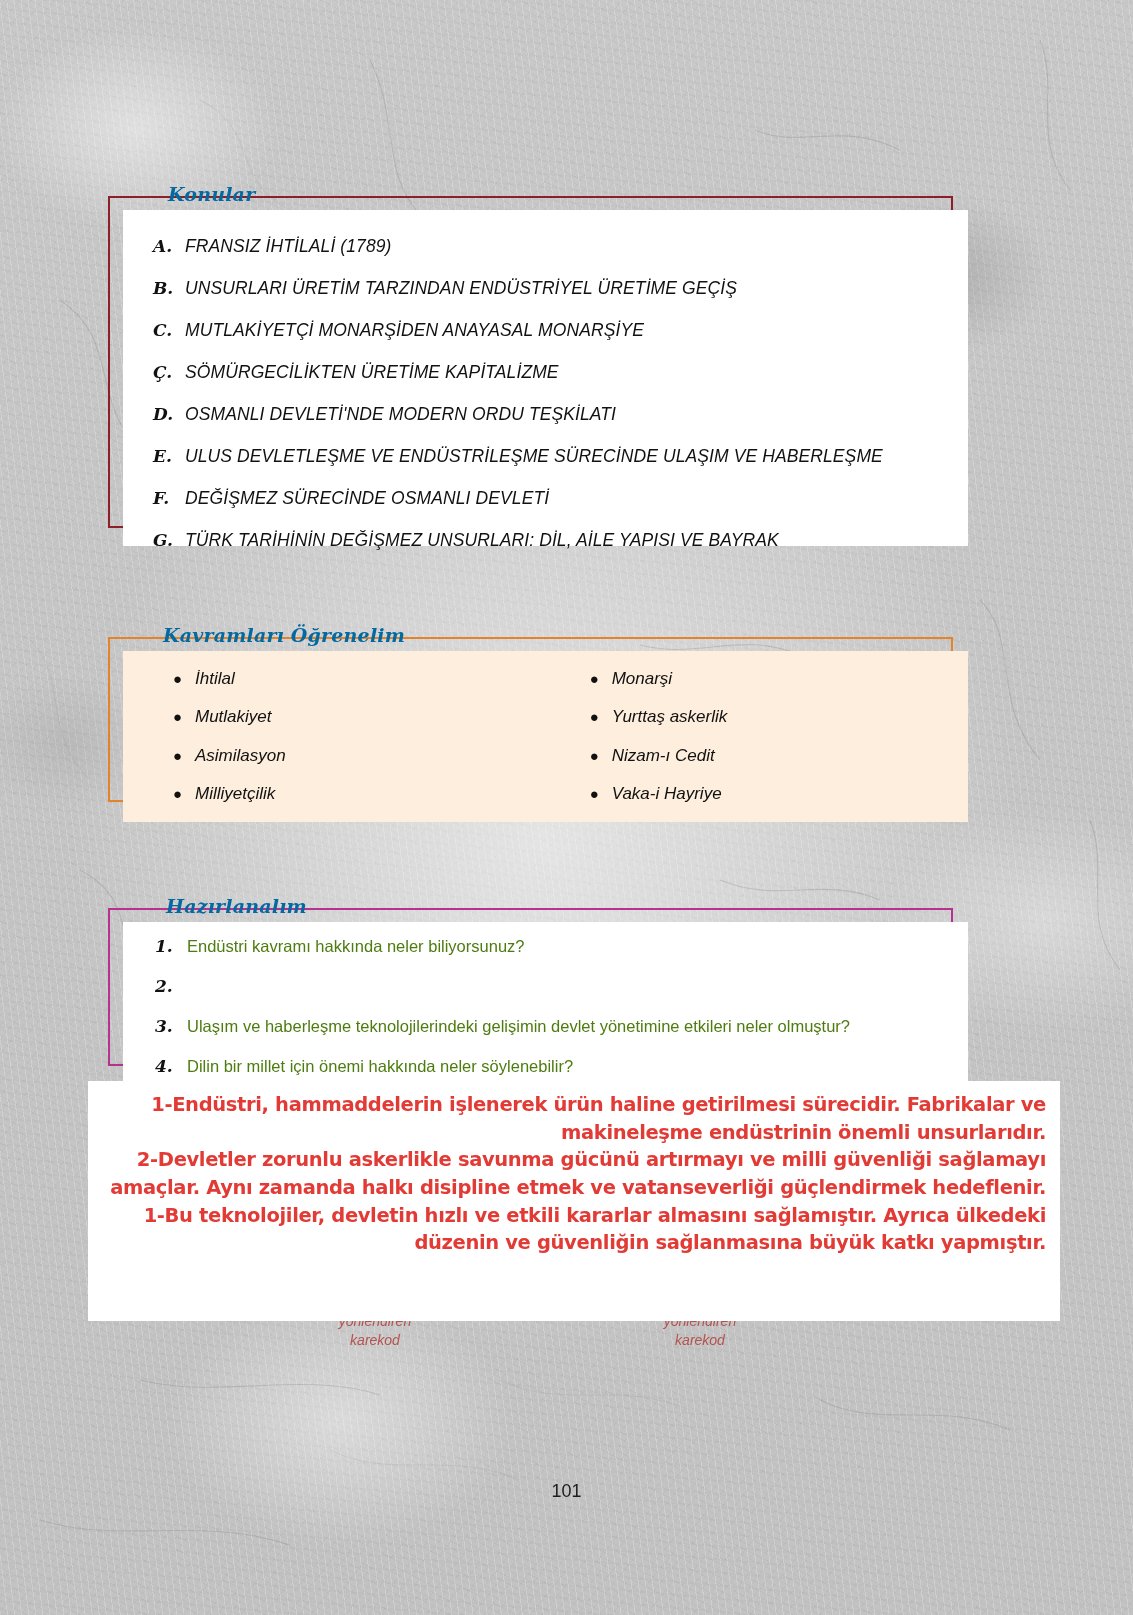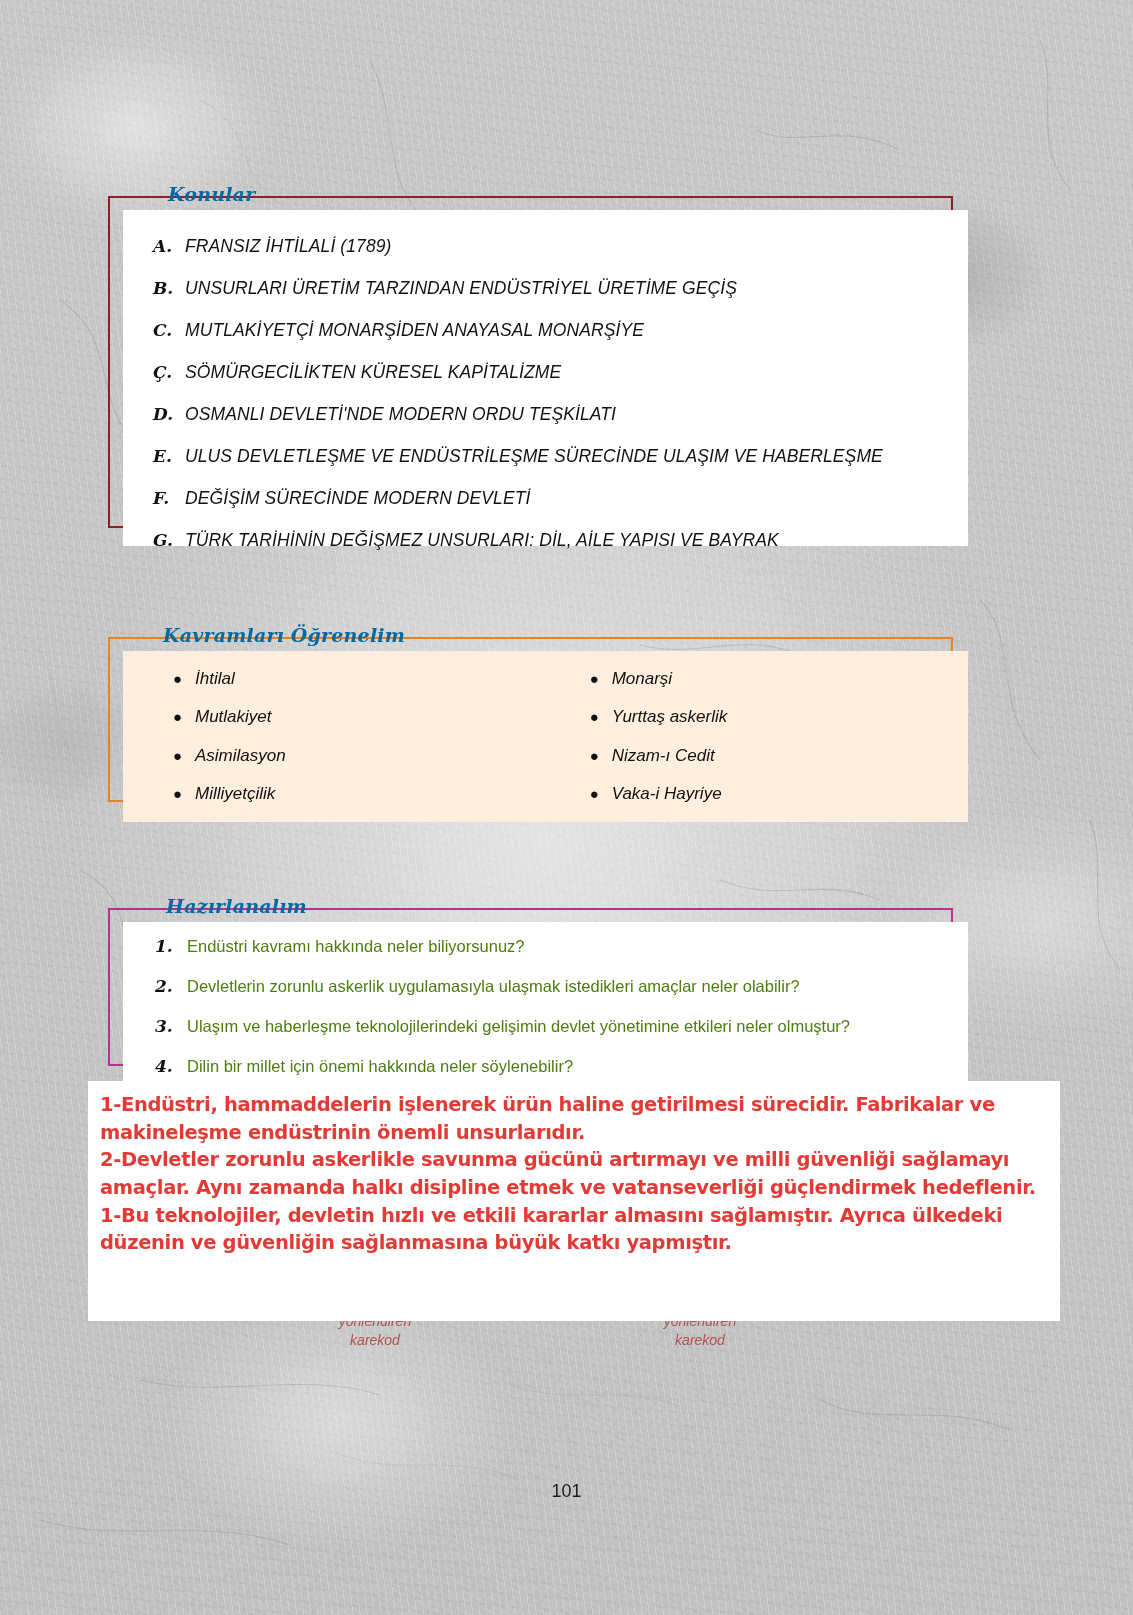--- a/index.html
+++ b/index.html
@@ -196,33 +196,33 @@
     <div class="topic-row" style="margin:0 0 0 30px; height:42px;">
       <span class="marker">B.</span>
       <span class="topic-text">UNSURLARI ÜRETİM TARZINDAN ENDÜSTRİYEL ÜRETİME GEÇİŞ</span>
     </div>
     <div class="topic-row" style="margin:0 0 0 30px; height:42px;">
       <span class="marker">C.</span>
       <span class="topic-text">MUTLAKİYETÇİ MONARŞİDEN ANAYASAL MONARŞİYE</span>
     </div>
     <div class="topic-row" style="margin:0 0 0 30px; height:42px;">
       <span class="marker">Ç.</span>
-      <span class="topic-text">SÖMÜRGECİLİKTEN KÜRESEL KAPİTALİZME</span>
+      <span class="topic-text">SÖMÜRGECİLİKTEN ÜRETİME KAPİTALİZME</span>
     </div>
     <div class="topic-row" style="margin:0 0 0 30px; height:42px;">
       <span class="marker">D.</span>
       <span class="topic-text">OSMANLI DEVLETİ'NDE MODERN ORDU TEŞKİLATI</span>
     </div>
     <div class="topic-row" style="margin:0 0 0 30px; height:42px;">
       <span class="marker">E.</span>
       <span class="topic-text">ULUS DEVLETLEŞME VE ENDÜSTRİLEŞME SÜRECİNDE ULAŞIM VE HABERLEŞME</span>
     </div>
     <div class="topic-row" style="margin:0 0 0 30px; height:42px;">
       <span class="marker">F.</span>
-      <span class="topic-text">DEĞİŞİM SÜRECİNDE MODERN DEVLETİ</span>
+      <span class="topic-text">DEĞİŞMEZ SÜRECİNDE OSMANLI DEVLETİ</span>
     </div>
     <div class="topic-row" style="margin:0 0 0 30px; height:42px;">
       <span class="marker">G.</span>
       <span class="topic-text">TÜRK TARİHİNİN DEĞİŞMEZ UNSURLARI: DİL, AİLE YAPISI VE BAYRAK</span>
     </div>
   </div>
 </div>
 
 <div class="section" style="left:108px; top:637px; width:845px; height:185px;">
 
@@ -279,21 +279,20 @@
   <div class="frame-title" style="left:48px; top:-13px; padding:0 10px;">Hazırlanalım</div>
 
   <div class="panel" style="left:15px; top:14px; width:845px; height:166px; background:#ffffff; padding-top:14px;">
 
     <div class="prep-row" style="margin:0 0 0 32px; height:40px;">
       <span class="marker">1.</span>
       <span class="prep-text">Endüstri kavramı hakkında neler biliyorsunuz?</span>
     </div>
     <div class="prep-row" style="margin:0 0 0 32px; height:40px;">
       <span class="marker">2.</span>
-      <span class="prep-text">Devletlerin zorunlu askerlik uygulamasıyla ulaşmak istedikleri amaçlar neler olabilir?</span>
     </div>
     <div class="prep-row" style="margin:0 0 0 32px; height:40px;">
       <span class="marker">3.</span>
       <span class="prep-text">Ulaşım ve haberleşme teknolojilerindeki gelişimin devlet yönetimine etkileri neler olmuştur?</span>
     </div>
     <div class="prep-row" style="margin:0 0 0 32px; height:40px;">
       <span class="marker">4.</span>
       <span class="prep-text">Dilin bir millet için önemi hakkında neler söylenebilir?</span>
     </div>
   </div>
@@ -301,19 +300,19 @@
 
 <div class="qr-caption" style="left:300px; top:1312px;">
   <span>yönlendiren</span><br>
   <span>karekod</span>
 </div>
 <div class="qr-caption" style="left:625px; top:1312px;">
   <span>yönlendiren</span><br>
   <span>karekod</span>
 </div>
 
-<div id="answer-overlay" style="left:88px; top:1081px; width:972px; height:240px; padding:10px 14px 0 12px;">
+<div id="answer-overlay" style="left:88px; top:1081px; width:972px; height:240px; padding:10px 14px 0 12px;text-align:right;">
   <p>1-Endüstri, hammaddelerin işlenerek ürün haline getirilmesi sürecidir. Fabrikalar ve makineleşme endüstrinin önemli unsurlarıdır.</p>
   <p>2-Devletler zorunlu askerlikle savunma gücünü artırmayı ve milli güvenliği sağlamayı amaçlar. Aynı zamanda halkı disipline etmek ve vatanseverliği güçlendirmek hedeflenir.</p>
   <p>1-Bu teknolojiler, devletin hızlı ve etkili kararlar almasını sağlamıştır. Ayrıca ülkedeki düzenin ve güvenliğin sağlanmasına büyük katkı yapmıştır.</p>
 </div>
 
 <div id="page-number" style="top:1481px;">101</div>
 
 </body></html>

